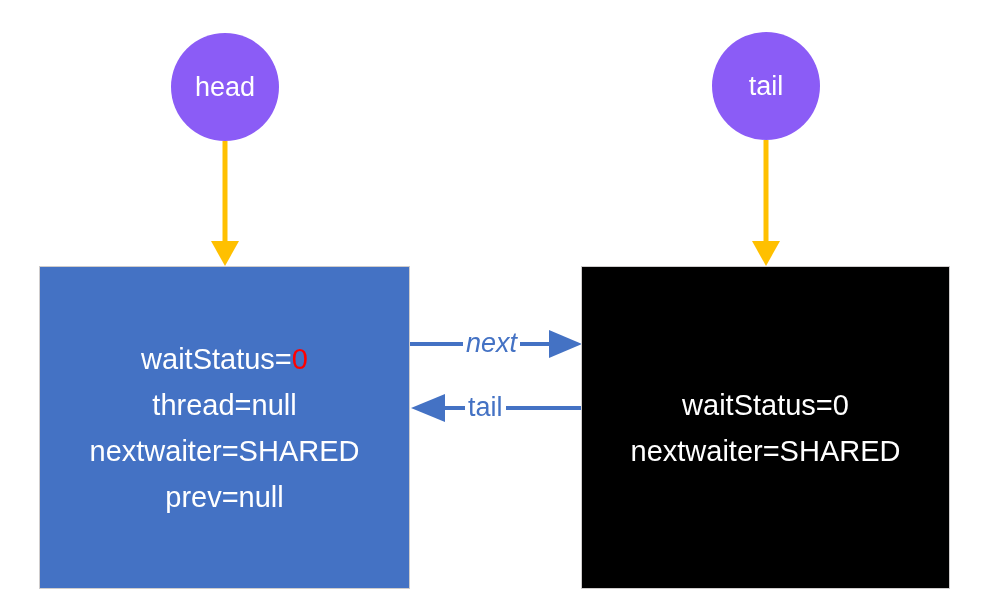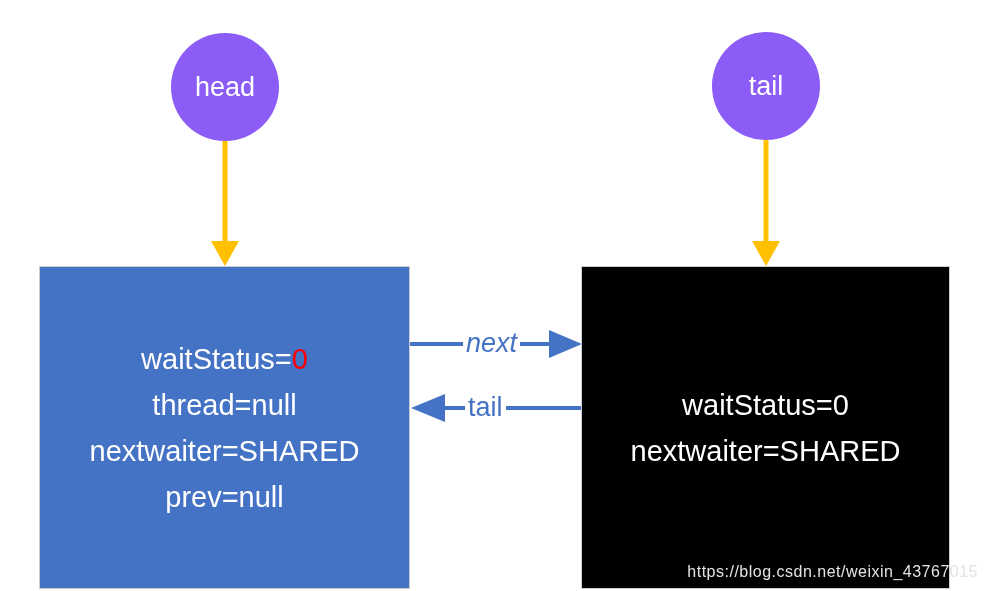--- a/index.html
+++ b/index.html
@@ -88,15 +88,14 @@
   </div>
 
   <div class="node node-right">
     <div>waitStatus=0</div>
     <div>nextwaiter=SHARED</div>
   </div>
 
   <span class="edge-label edge-label-next">next</span>
   <span class="edge-label edge-label-prev">tail</span>
 
-  <div class="watermark">https://blog.csdn.net/weixin_43767015</div>
 
 </div>
 
 </body></html>

